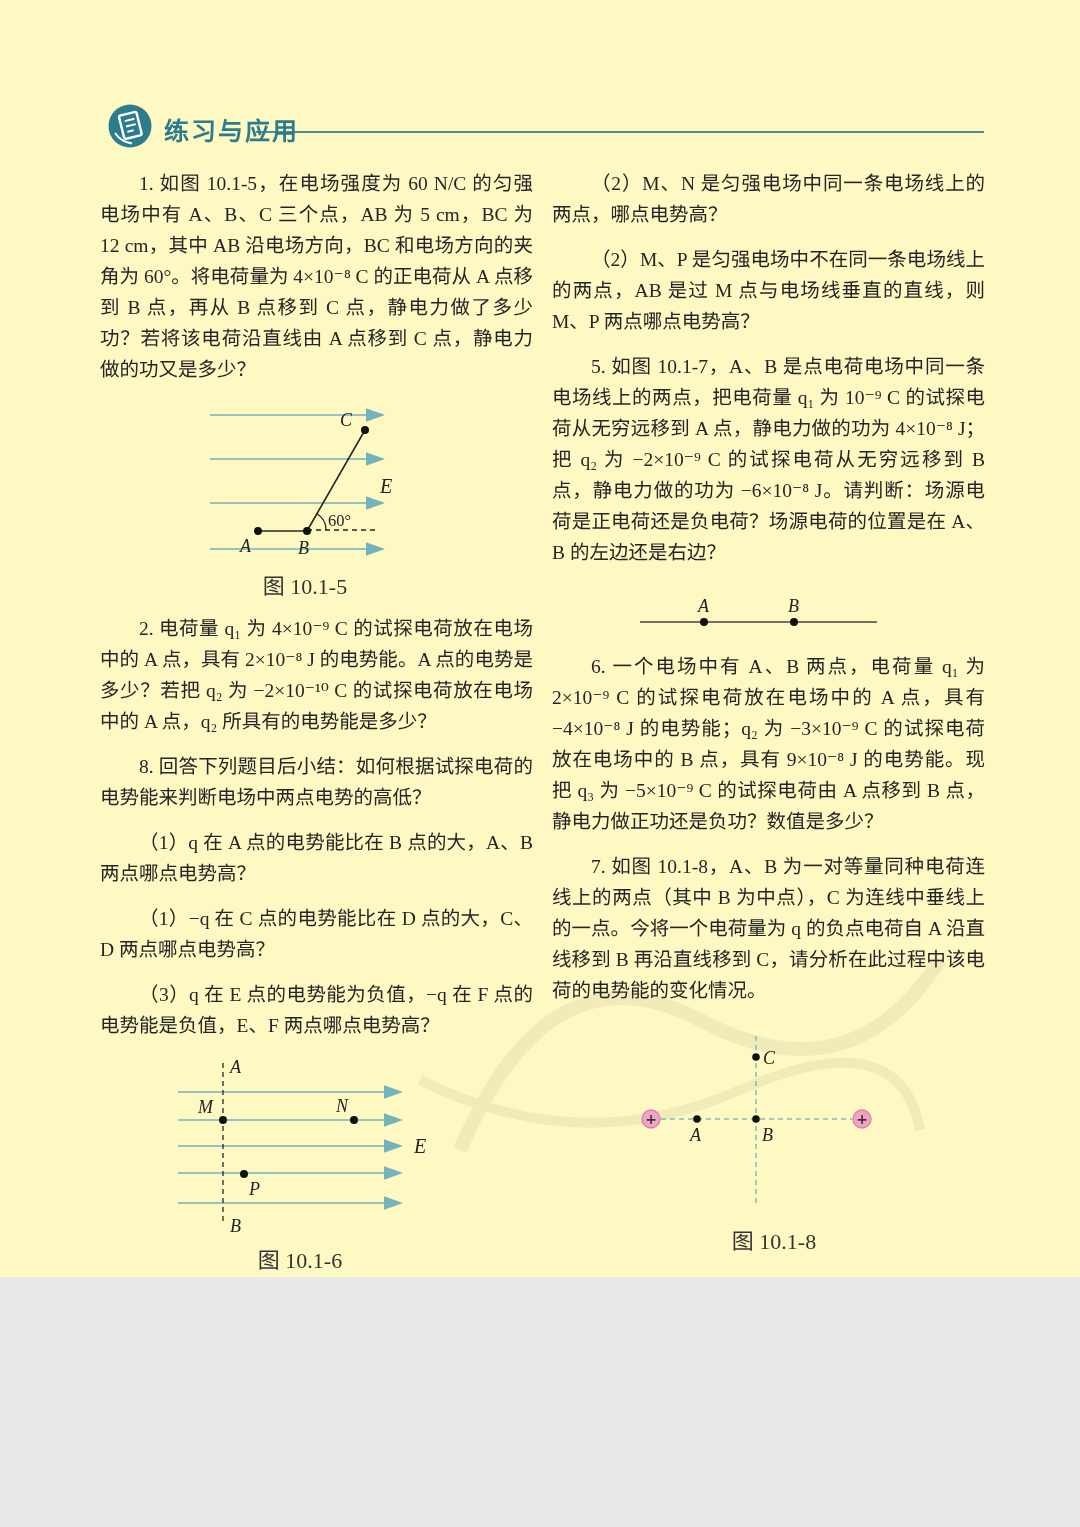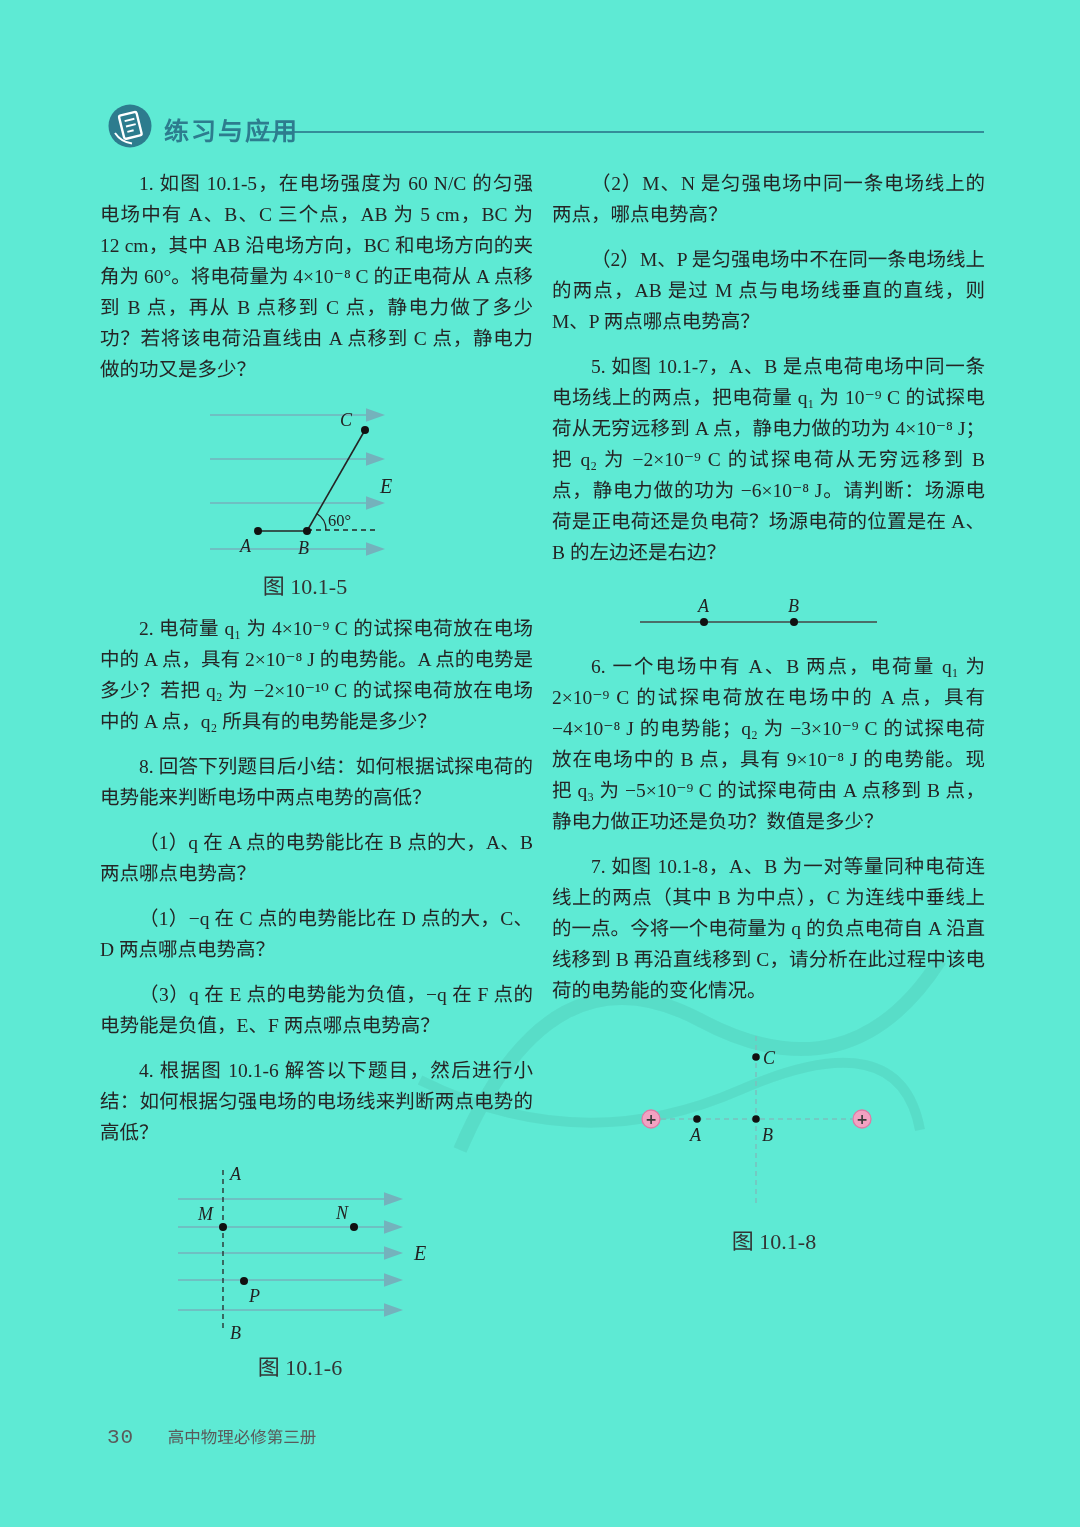--- a/index.html
+++ b/index.html
@@ -1,18 +1,18 @@
 <!DOCTYPE html>
 <html lang="zh-CN"><head>
 <meta charset="utf-8">
 <style>
   html,body { margin:0; padding:0; background:#e9e9e9; }
   .page {
-    position:relative; width:1080px; height:1527px; margin:0 auto;
-    background:#5eead4; overflow:hidden;
+    position:relative; width:1080px; height:1277px; margin:0 auto;
+    background:#fef9c3; overflow:hidden;
     font-family:"Liberation Serif","DejaVu Serif",serif;
     color:#252525;
   }
 
   
   .hdr { position:absolute; left:106px; top:102px; right:96px; height:52px; }
   .hdr-icon { position:absolute; left:0; top:0; width:48px; height:48px; }
   .hdr-title {
     position:absolute; left:58px; top:9px; margin:0;
     font-family:"Liberation Sans","DejaVu Sans",sans-serif;
@@ -125,21 +125,20 @@
       <figcaption>图 10.1-5</figcaption>
     </figure>
 
     <p class="sp">2. 电荷量 q₁ 为 4×10⁻⁹ C 的试探电荷放在电场中的 A 点，具有 2×10⁻⁸ J 的电势能。A 点的电势是多少？若把 q₂ 为 −2×10⁻¹⁰ C 的试探电荷放在电场中的 A 点，q₂ 所具有的电势能是多少？</p>
 
     <p class="sp">8. 回答下列题目后小结：如何根据试探电荷的电势能来判断电场中两点电势的高低？</p>
     <p class="sp">（1）q 在 A 点的电势能比在 B 点的大，A、B 两点哪点电势高？</p>
     <p class="sp">（1）−q 在 C 点的电势能比在 D 点的大，C、D 两点哪点电势高？</p>
     <p class="sp">（3）q 在 E 点的电势能为负值，−q 在 F 点的电势能是负值，E、F 两点哪点电势高？</p>
 
-    <p class="sp">4. 根据图 10.1-6 解答以下题目，然后进行小结：如何根据匀强电场的电场线来判断两点电势的高低？</p>
 
     <figure class="fig6-block">
       <svg width="300" height="182" viewBox="0 0 300 182">
         <defs>
           <marker id="arr6" markerWidth="12" markerHeight="10" refX="10" refY="5" orient="auto">
             <polygon points="0,0.8 12,5 0,9.2" fill="#74b2bc"></polygon>
           </marker>
         </defs>
         <g stroke="#74b2bc" stroke-width="1.6">
           <line x1="28" y1="39" x2="250" y2="39" marker-end="url(#arr6)"></line>

